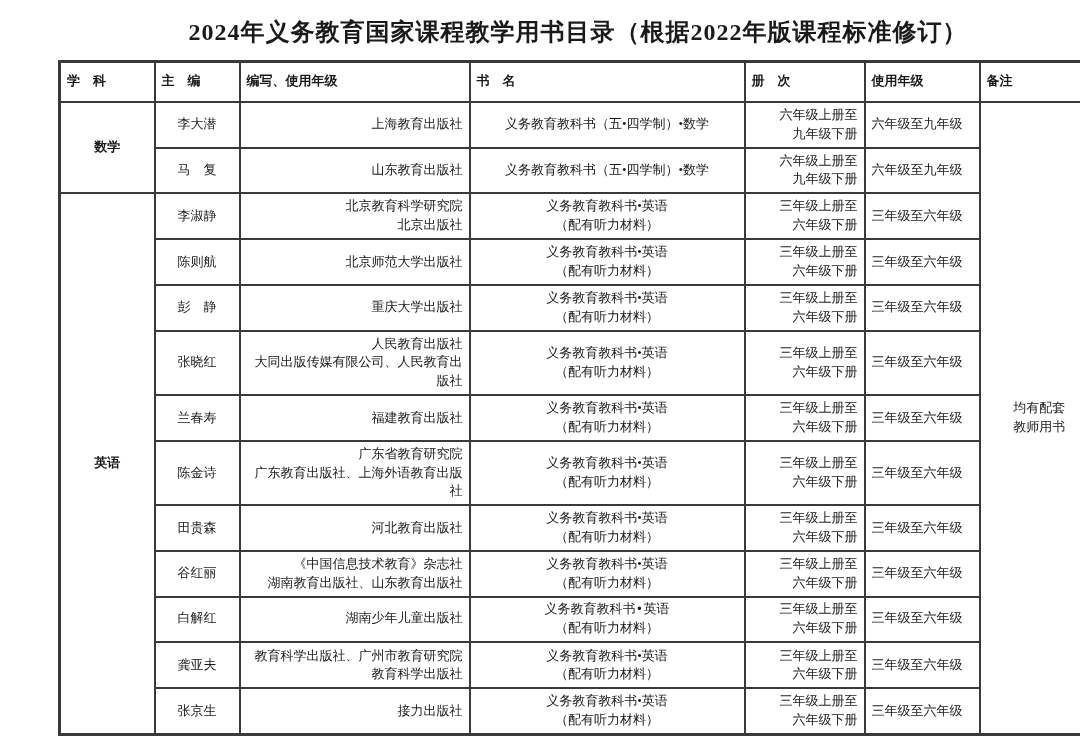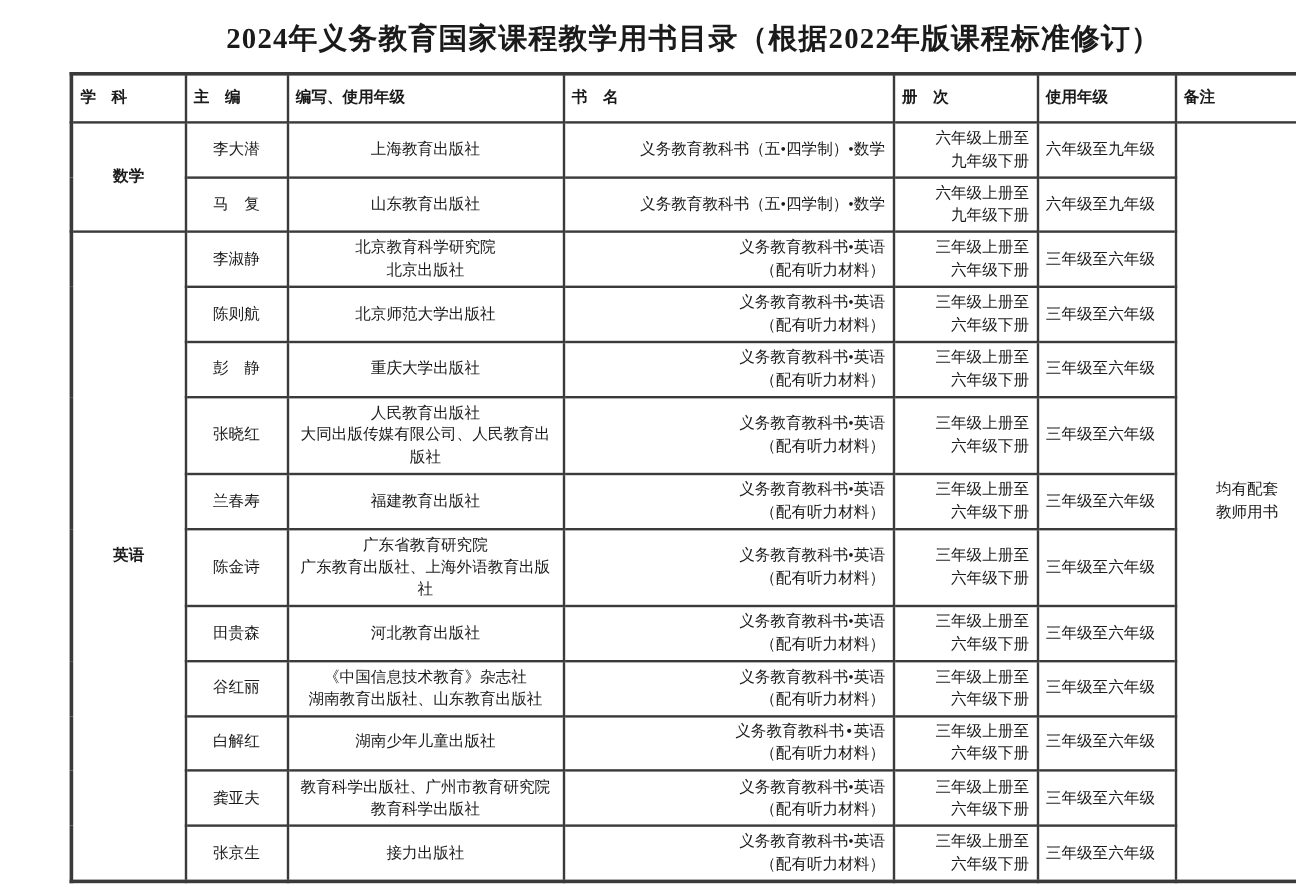--- a/index.html
+++ b/index.html
@@ -40,22 +40,22 @@
     box-sizing:border-box;
     overflow:hidden;
   }
   table.catalog th{
     font-weight:bold;
     text-align:left;
     height:40px;
   }
   .c-subject{width:95px;text-align:center;font-weight:bold;}
   .c-editor{width:85px;text-align:center;}
-  .c-pub{width:230px;text-align:center;}
-  .c-book{width:275px;text-align:right;}
+  .c-pub{width:230px;text-align:right;}
+  .c-book{width:275px;text-align:center;}
   .c-vol{width:120px;text-align:right;}
   .c-grade{width:115px;}
   .c-note{width:120px;text-align:center;}
   .pre{white-space:pre-line;}
   td.c-pub, td.c-book{padding-left:8px;padding-right:6px;}
 </style>
 </head>
 <body>
 
 <div class="page">

